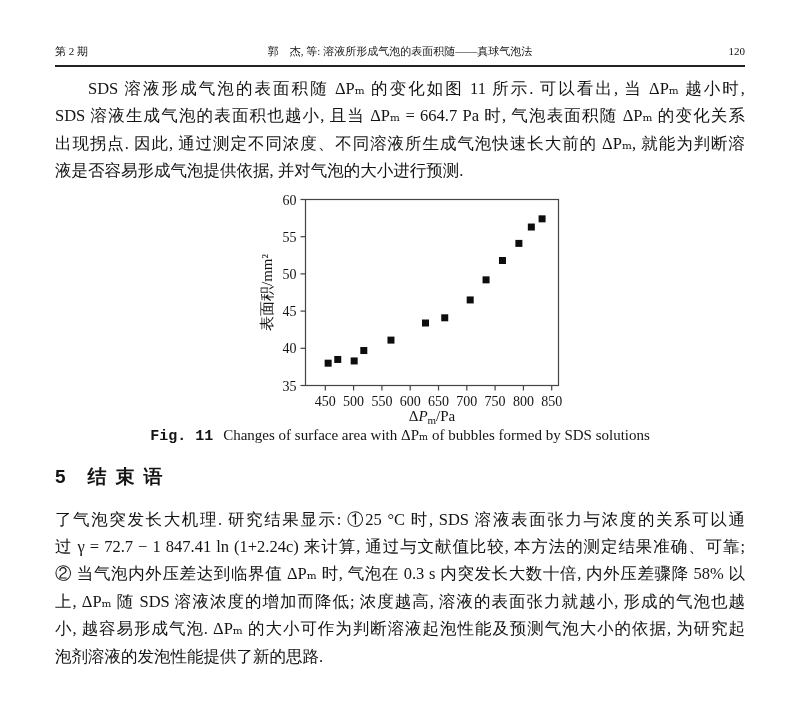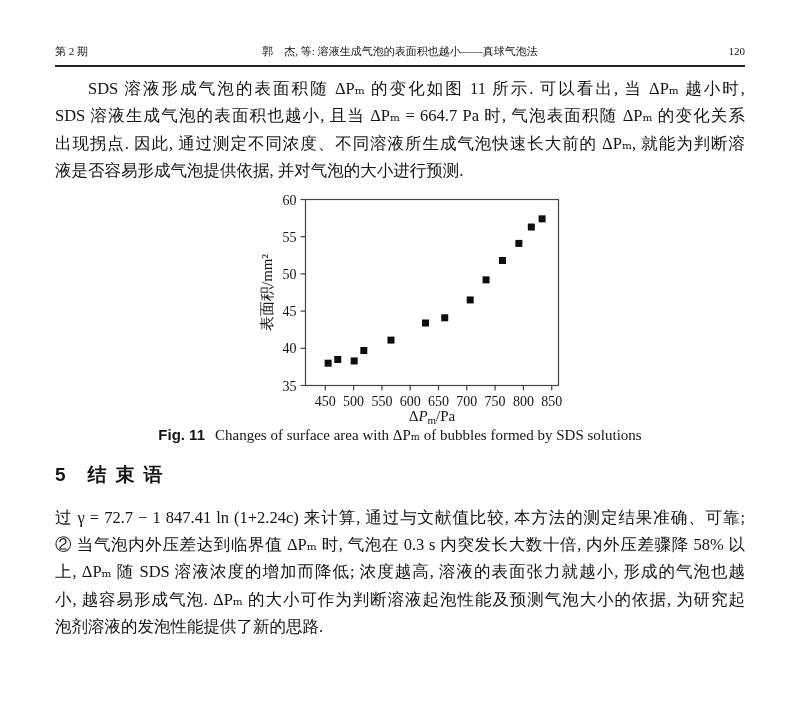--- a/index.html
+++ b/index.html
@@ -33,21 +33,21 @@
   }
   .line.last { text-align-last: left; }
   .line.indent { text-indent: 33px; }
 
   
   .figure { margin-top: 5px; }
   .figure svg { display: block; margin: 0 auto; position: relative; left: 22px; }
   .caption { text-align: center; font-size: 15px; line-height: 22px; }
   .caption.zh { margin-top: 5px; }
   .caption .cap-label { font-weight: bold; font-family: "Liberation Sans","DejaVu Sans",sans-serif; }
-  .caption.en .cap-label { font-family: Liberation Sans, sans-serif; font-weight: bold; }
+  .caption.en .cap-label { font-family: Liberation Mono, monospace; font-weight: bold; }
   .cap-sep { display: inline-block; width: 10px; }
 
   
   .section-head {
     margin-top: 16px;
     font-family: "Liberation Sans", "DejaVu Sans", sans-serif;
     font-weight: bold;
     font-size: 19px;
     display: flex; align-items: baseline;
   }
@@ -56,21 +56,21 @@
 
   .concl { margin-top: 16px; }
 </style>
 </head>
 <body>
 
 <div class="page">
 
   <div class="running-head">
     <span class="issue">第 2 期</span>
-    <span class="rtitle">郭　杰, 等: 溶液生成气泡的表面积也越小——真球气泡法</span>
+    <span class="rtitle">郭　杰, 等: 溶液所形成气泡的表面积随——真球气泡法</span>
     <span class="pageno">120</span>
   </div>
 
   <div class="para">
     <div class="line indent">SDS 溶液形成气泡的表面积随 ΔPₘ 的变化如图 11 所示. 可以看出, 当 ΔPₘ 越小时,</div>
     <div class="line">SDS 溶液生成气泡的表面积也越小, 且当 ΔPₘ = 664.7 Pa 时, 气泡表面积随 ΔPₘ 的变化关系</div>
     <div class="line">出现拐点. 因此, 通过测定不同浓度、不同溶液所生成气泡快速长大前的 ΔPₘ, 就能为判断溶</div>
     <div class="line last">液是否容易形成气泡提供依据, 并对气泡的大小进行预测.</div>
   </div>
 
@@ -128,20 +128,21 @@
       <span class="cap-label">Fig. 11</span><span class="cap-sep"></span><span>Changes of surface area with ΔPₘ of bubbles formed by SDS solutions</span>
     </div>
   </div>
 
   <div class="section-head">
     <span class="num">5</span>
     <span class="stitle">结束语</span>
   </div>
 
   <div class="para concl">
+    <div class="line">了气泡突发长大机理. 研究结果显示: ①25 °C 时, SDS 溶液表面张力与浓度的关系可以通</div>
     <div class="line">过 γ = 72.7 − 1 847.41 ln (1+2.24c) 来计算, 通过与文献值比较, 本方法的测定结果准确、可靠;</div>
     <div class="line">② 当气泡内外压差达到临界值 ΔPₘ 时, 气泡在 0.3 s 内突发长大数十倍, 内外压差骤降 58% 以</div>
     <div class="line">上, ΔPₘ 随 SDS 溶液浓度的增加而降低; 浓度越高, 溶液的表面张力就越小, 形成的气泡也越</div>
     <div class="line">小, 越容易形成气泡. ΔPₘ 的大小可作为判断溶液起泡性能及预测气泡大小的依据, 为研究起</div>
     <div class="line last">泡剂溶液的发泡性能提供了新的思路.</div>
   </div>
 
 </div>
 
 </body></html>

